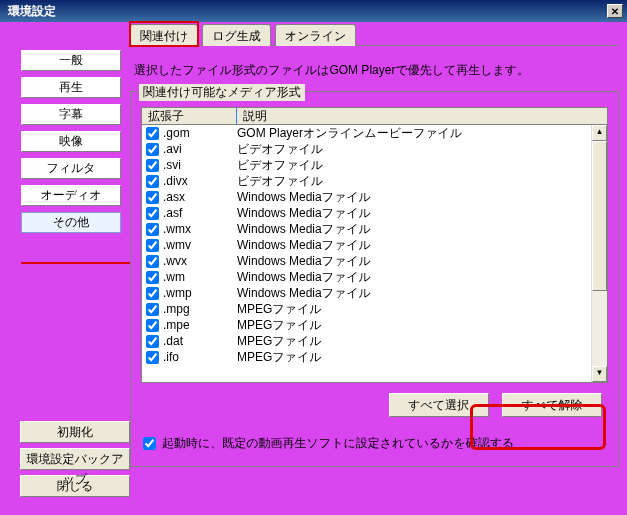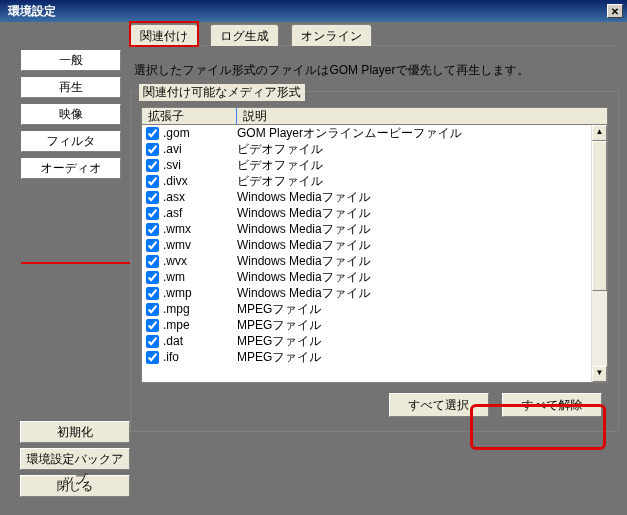--- a/index.html
+++ b/index.html
@@ -1,30 +1,30 @@
 <!DOCTYPE html>
 <html><head>
 <meta charset="utf-8">
 <style>
 * { box-sizing: border-box; }
 body { margin: 0; font-family: "MS UI Gothic", "Meiryo", sans-serif; font-size: 12px; background: #fff; }
-.window { width: 627px; height: 515px; background: #737373; position: relative; }
+.window { width: 627px; height: 515px; background: #d946ef; position: relative; }
 .titlebar { height: 22px; background: linear-gradient(#0a246a, #3b6ea5); color: #fff; display: flex; align-items: center; padding: 0 4px; font-weight: bold; }
 .titlebar .title { flex: 1; padding-left: 4px; font-size: 12px; }
 .close-btn { width: 16px; height: 14px; background: #d4d0c8; color: #000; border: 1px solid #fff; border-right-color: #404040; border-bottom-color: #404040; display: flex; align-items: center; justify-content: center; font-size: 10px; font-family: Arial; cursor: pointer; }
 .body { position: absolute; top: 22px; left: 0; right: 0; bottom: 0; padding: 8px; }
 .sidebar { position: absolute; left: 21px; top: 28px; width: 110px; }
 .side-btn { width: 100px; height: 21px; background: #fff; border: 1px solid #808080; border-top-color: #fff; border-left-color: #fff; margin-bottom: 6px; text-align: center; line-height: 19px; cursor: pointer; position: relative; }
 .side-btn.selected { background: #eaf3ff; border: 1px solid #7da2ce; }
 .underline-red { position: absolute; left: 0; top: 212px; width: 110px; height: 2px; background: #d00; }
 .bottom-buttons { position: absolute; left: 20px; bottom: 18px; width: 115px; }
 .bottom-buttons .btn { width: 110px; height: 22px; background: #ece9d8; border: 1px solid #fff; border-right-color: #808080; border-bottom-color: #808080; margin-top: 5px; text-align: center; line-height: 20px; cursor: pointer; }
 .main { position: absolute; left: 130px; top: 2px; right: 8px; bottom: 8px; }
 .tabs { display: flex; height: 22px; border-bottom: 1px solid #808080; position: relative; }
-.tab { padding: 3px 9px 0 9px; height: 22px; border: 1px solid #808080; border-bottom: none; background: #ece9d8; margin-right: 12px; border-top-left-radius: 3px; border-top-right-radius: 3px; cursor: pointer; font-size: 12px; position: relative; }
+.tab { padding: 3px 9px 0 9px; height: 22px; border: 1px solid #808080; border-bottom: none; background: #ece9d8; margin-right: 4px; border-top-left-radius: 3px; border-top-right-radius: 3px; cursor: pointer; font-size: 12px; position: relative; }
 .tab.active { background: #ece9d8; height: 23px; margin-bottom: -1px; border-bottom: 1px solid #ece9d8; }
 .tab.active::before { content: ''; position: absolute; left: -2px; right: -2px; top: -4px; bottom: -1px; border: 2px solid #d00; pointer-events: none; }
 .desc { margin: 16px 0 10px 4px; }
 .group { border: 1px solid #808080; border-top: none; position: relative; margin-top: 12px; padding: 16px 10px 14px 10px; }
 .group::before { content: ''; position: absolute; top: 0; left: 0; right: 0; border-top: 1px solid #808080; }
 .group-title { position: absolute; top: -7px; left: 8px; background: #ece9d8; padding: 0 4px; }
 .listhead { display: flex; background: #ece9d8; border: 1px solid #808080; border-bottom: none; height: 18px; }
 .listhead .col { border-right: 1px solid #3b82f6; border-bottom: 1px solid #808080; padding: 1px 6px; line-height: 14px; }
 .listhead .col.ext { width: 95px; }
 .listhead .col.desc-col { flex: 1; border-right: none; }
@@ -48,23 +48,25 @@
 
 <div class="window">
   <div class="titlebar">
     <span class="title">環境設定</span>
     <div class="close-btn">✕</div>
   </div>
   <div class="body">
     <div class="sidebar">
       <div class="side-btn">一般</div>
       <div class="side-btn">再生</div>
+      <div class="side-btn">字幕</div>
       <div class="side-btn">映像</div>
       <div class="side-btn">フィルタ</div>
       <div class="side-btn">オーディオ</div>
+      <div class="side-btn selected">その他</div>
       <div class="underline-red"></div>
     </div>
 
     <div class="bottom-buttons">
       <div class="btn">初期化</div>
       <div class="btn">環境設定バックアップ</div>
       <div class="btn">閉じる</div>
     </div>
 
     <div class="main">
@@ -161,18 +163,22 @@
             <div class="scrollbar">
             <div class="sbtn">▲</div>
             <div class="thumb"></div>
             <div class="sbtn" style="position:absolute;bottom:0;left:0;right:0">▼</div>
           </div>
         </div>
         <div class="btns-row">
           <div class="btn">すべて選択</div>
           <div class="btn">すべて解除</div>
         </div>
+        <div class="startup-row">
+          <input type="checkbox" checked="" style="">
+          <span>起動時に、既定の動画再生ソフトに設定されているかを確認する</span>
+        </div>
       </div>
 
       <div class="highlight-box hl-select-all"></div>
     </div>
   </div>
 </div>
 
 </body></html>

